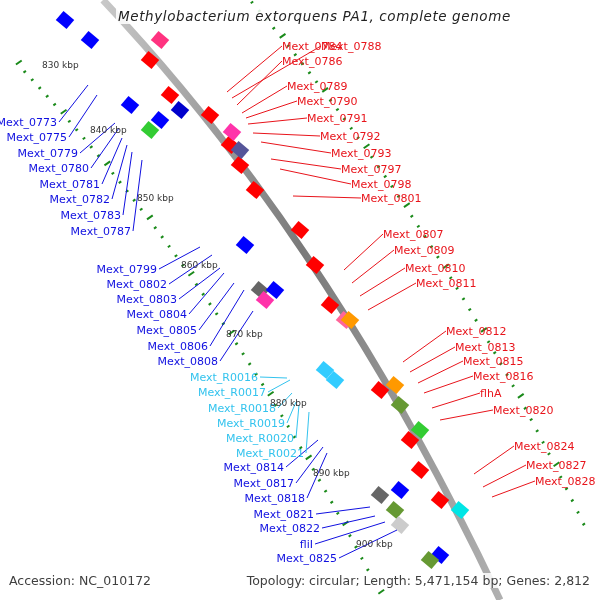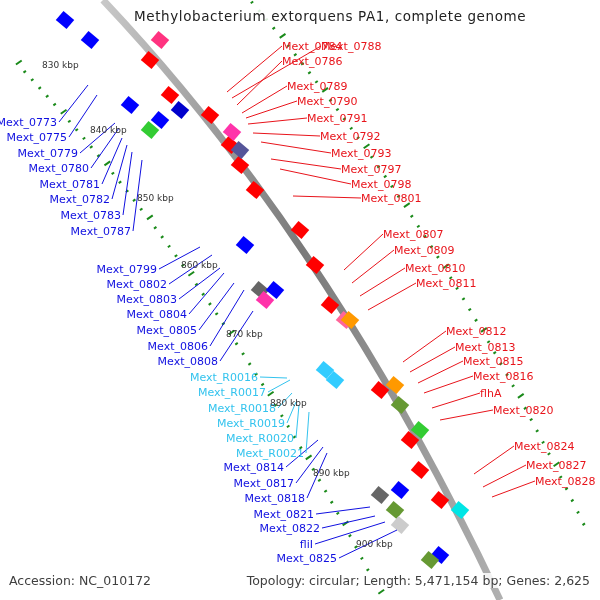--- a/index.html
+++ b/index.html
@@ -1,18 +1,18 @@
 <!DOCTYPE html>
 <html><head>
 <meta charset="utf-8">
 <style>
   html, body { margin: 0; padding: 0; background: #ffffff; }
   body { width: 600px; height: 600px; position: relative; overflow: hidden; font-family: "DejaVu Sans", sans-serif; }
   #map { position: absolute; left: 0; top: 0; width: 600px; height: 600px; }
-  .title { position: absolute; left: 132px; top: 8px; font-size: 13.5px; color: #222; letter-spacing: 0.6px; background: rgba(255,255,255,0.85); padding: 0 2px; white-space: nowrap; }
+  .title { position: absolute; left: 116px; top: 8px; font-size: 13.5px; font-style: italic; color: #222; letter-spacing: 0.6px; background: rgba(255,255,255,0.85); padding: 0 2px; white-space: nowrap; }
   .footer { position: absolute; top: 573px; font-size: 12.5px; color: #404040; white-space: nowrap; background: rgba(255,255,255,0.85); }
   .footer.left { left: 9px; }
   .footer.right { right: 10px; }
   svg text { font-family: "DejaVu Sans", sans-serif; }
   .glabel { font-size: 11px; }
   .klabel { font-size: 9px; fill: #333; }
 </style>
 </head>
 <body>
 
@@ -306,13 +306,13 @@
       <text x="181" y="268" class="klabel">860 kbp</text>
       <text x="226" y="337" class="klabel">870 kbp</text>
       <text x="270" y="406" class="klabel">880 kbp</text>
       <text x="313" y="476" class="klabel">890 kbp</text>
       <text x="356" y="547" class="klabel">900 kbp</text>
     </g>
 </svg>
 
 <div class="title">Methylobacterium extorquens PA1, complete genome</div>
 <div class="footer left">Accession: NC_010172</div>
-<div class="footer right">Topology: circular; Length: 5,471,154 bp; Genes: 2,625</div>
+<div class="footer right">Topology: circular; Length: 5,471,154 bp; Genes: 2,812</div>
 
 </body></html>

